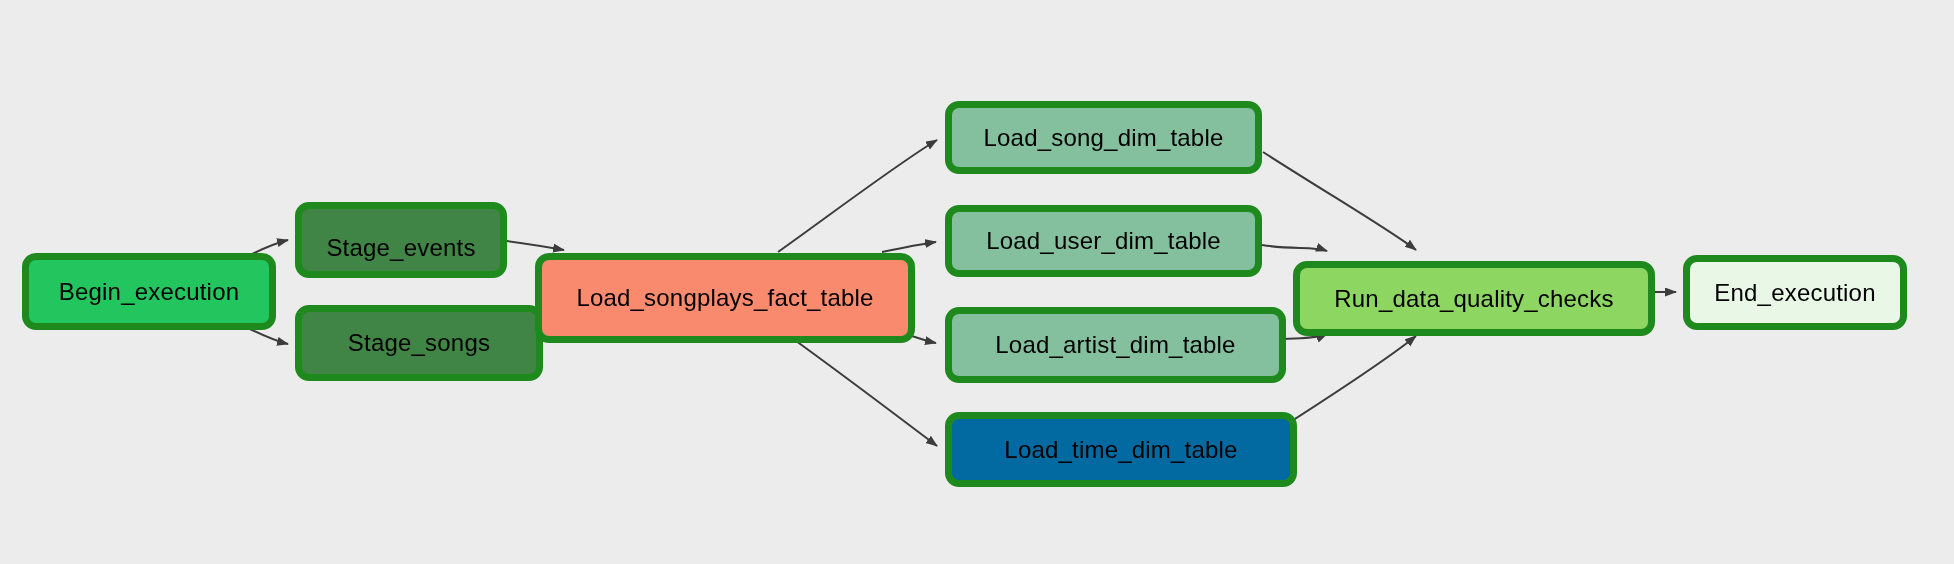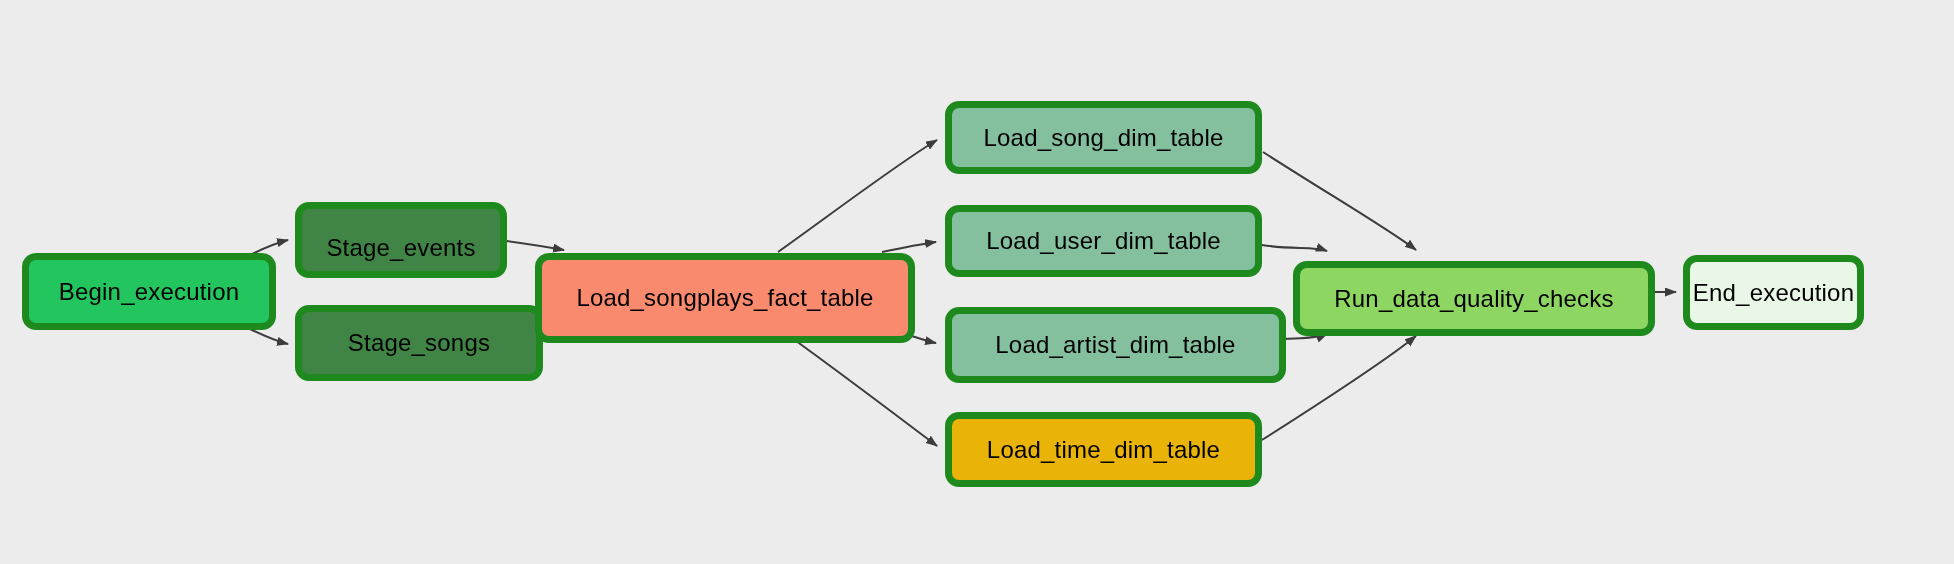--- a/index.html
+++ b/index.html
@@ -84,22 +84,22 @@
     </div>
     <div class="dag-node" style="left: 945px; top: 101px; width: 317px; height: 73px; background: rgb(132, 191, 158); border-color: rgb(30, 138, 30);">
       <span class="node-label" style="color: rgb(0, 0, 0);">Load_song_dim_table</span>
     </div>
     <div class="dag-node" style="left: 945px; top: 205px; width: 317px; height: 72px; background: rgb(132, 191, 158); border-color: rgb(30, 138, 30);">
       <span class="node-label" style="color: rgb(0, 0, 0);">Load_user_dim_table</span>
     </div>
     <div class="dag-node" style="left: 945px; top: 307px; width: 341px; height: 76px; background: rgb(132, 191, 158); border-color: rgb(30, 138, 30);">
       <span class="node-label" style="color: rgb(0, 0, 0);">Load_artist_dim_table</span>
     </div>
-    <div class="dag-node" style="left: 945px; top: 412px; width: 317px; height: 75px; background: #eab308; border-color: rgb(30, 138, 30);">
+    <div class="dag-node" style="left: 945px; top: 412px; width: 352px; height: 75px; background: #0369a1; border-color: rgb(30, 138, 30);">
       <span class="node-label" style="color: rgb(0, 0, 0);">Load_time_dim_table</span>
     </div>
     <div class="dag-node" style="left: 1293px; top: 261px; width: 362px; height: 75px; background: rgb(141, 214, 98); border-color: rgb(30, 138, 30);">
       <span class="node-label" style="color: rgb(0, 0, 0);">Run_data_quality_checks</span>
     </div>
-    <div class="dag-node" style="left: 1683px; top: 255px; width: 181px; height: 75px; background: rgb(233, 247, 230); border-color: rgb(30, 138, 30);">
+    <div class="dag-node" style="left: 1683px; top: 255px; width: 224px; height: 75px; background: rgb(233, 247, 230); border-color: rgb(30, 138, 30);">
       <span class="node-label" style="color: rgb(0, 0, 0);">End_execution</span>
     </div>
   </div>
 
 </body></html>

